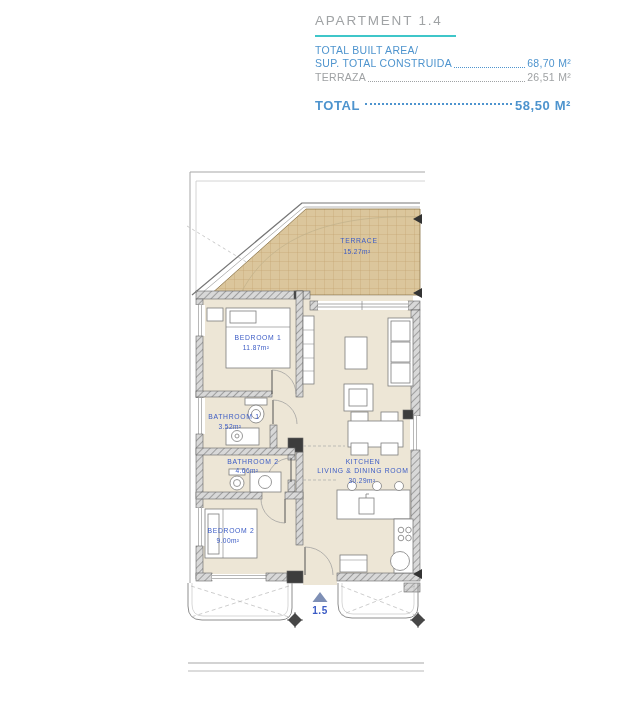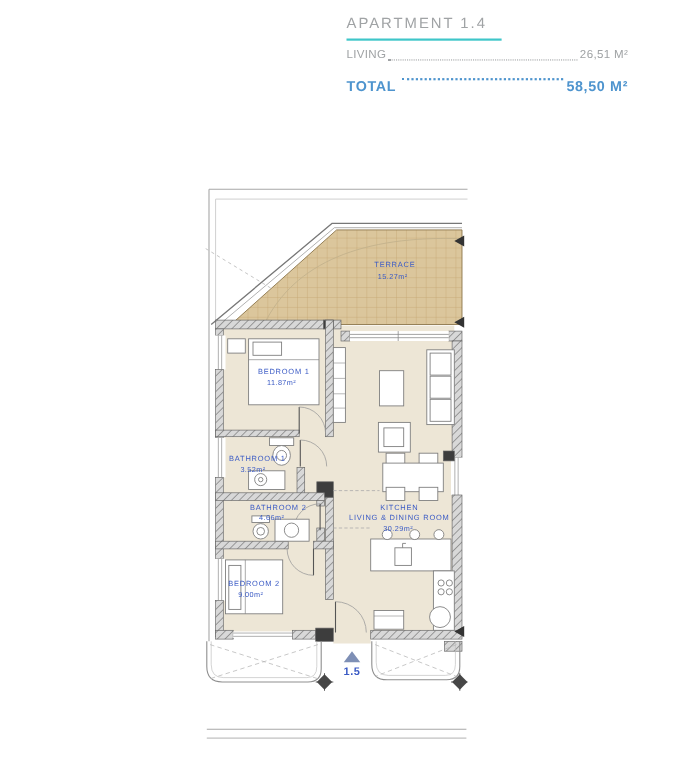--- a/index.html
+++ b/index.html
@@ -9,41 +9,49 @@
   .header{position:absolute;left:315px;top:13px;width:256px;}
   .apt-title{font-size:13.5px;color:#A0A3A5;letter-spacing:1.8px;}
   .accent-line{width:141px;height:1.5px;background:#3FC6C9;margin-top:7px;}
   .area-rows{margin-top:7px;}
   .arearow{margin-bottom:1px;}
   .arearow .l1{font-size:10.5px;letter-spacing:0.3px;line-height:13px;}
   .leaderline{display:flex;align-items:flex-end;font-size:10.5px;letter-spacing:0.3px;line-height:13px;}
   .leaderline .dots{flex:1;border-bottom:1.5px dotted currentColor;margin:0 2px 2px 2px;}
   .blue{color:#4E94CE;}
   .gray{color:#9FA2A4;}
-  .total-row{display:flex;align-items:flex-start;margin-top:14px;color:#4E94CE;
+  .total-row{display:flex;align-items:center;margin-top:14px;color:#4E94CE;
              font-size:13px;font-weight:bold;letter-spacing:0.6px;}
   .total-row .dots{flex:1;border-bottom:2px dotted #4E94CE;margin:0 3px 2px 5px;}
   
   svg text{font-family:"Liberation Sans",sans-serif;fill:#3B5BC5;}
   .room-name{font-size:6.8px;letter-spacing:0.7px;}
   .room-area{font-size:6.6px;letter-spacing:0.4px;}
   .marker-text{font-size:10px;font-weight:bold;letter-spacing:0.5px;}
 </style>
 </head>
 <body>
 
 <div class="canvas">
 
   <div class="header">
     <div class="apt-title">APARTMENT 1.4</div>
     <div class="accent-line"></div>
     <div class="area-rows">
+      <div class="arearow blue">
+        <div class="l1">TOTAL BUILT AREA/</div>
+        <div class="leaderline">
+          <span>SUP. TOTAL CONSTRUIDA</span>
+          <span class="dots"></span>
+          <span>68,70 M²</span>
+        </div>
+      </div>
       <div class="arearow gray">
         <div class="leaderline">
-          <span>LIVING</span>
+          <span>TERRAZA</span>
           <span class="dots"></span>
           <span>26,51 M²</span>
         </div>
       </div>
     </div>
     <div class="total-row">
       <span>TOTAL</span>
       <span class="dots"></span>
       <span>58,50 M²</span>
     </div>

